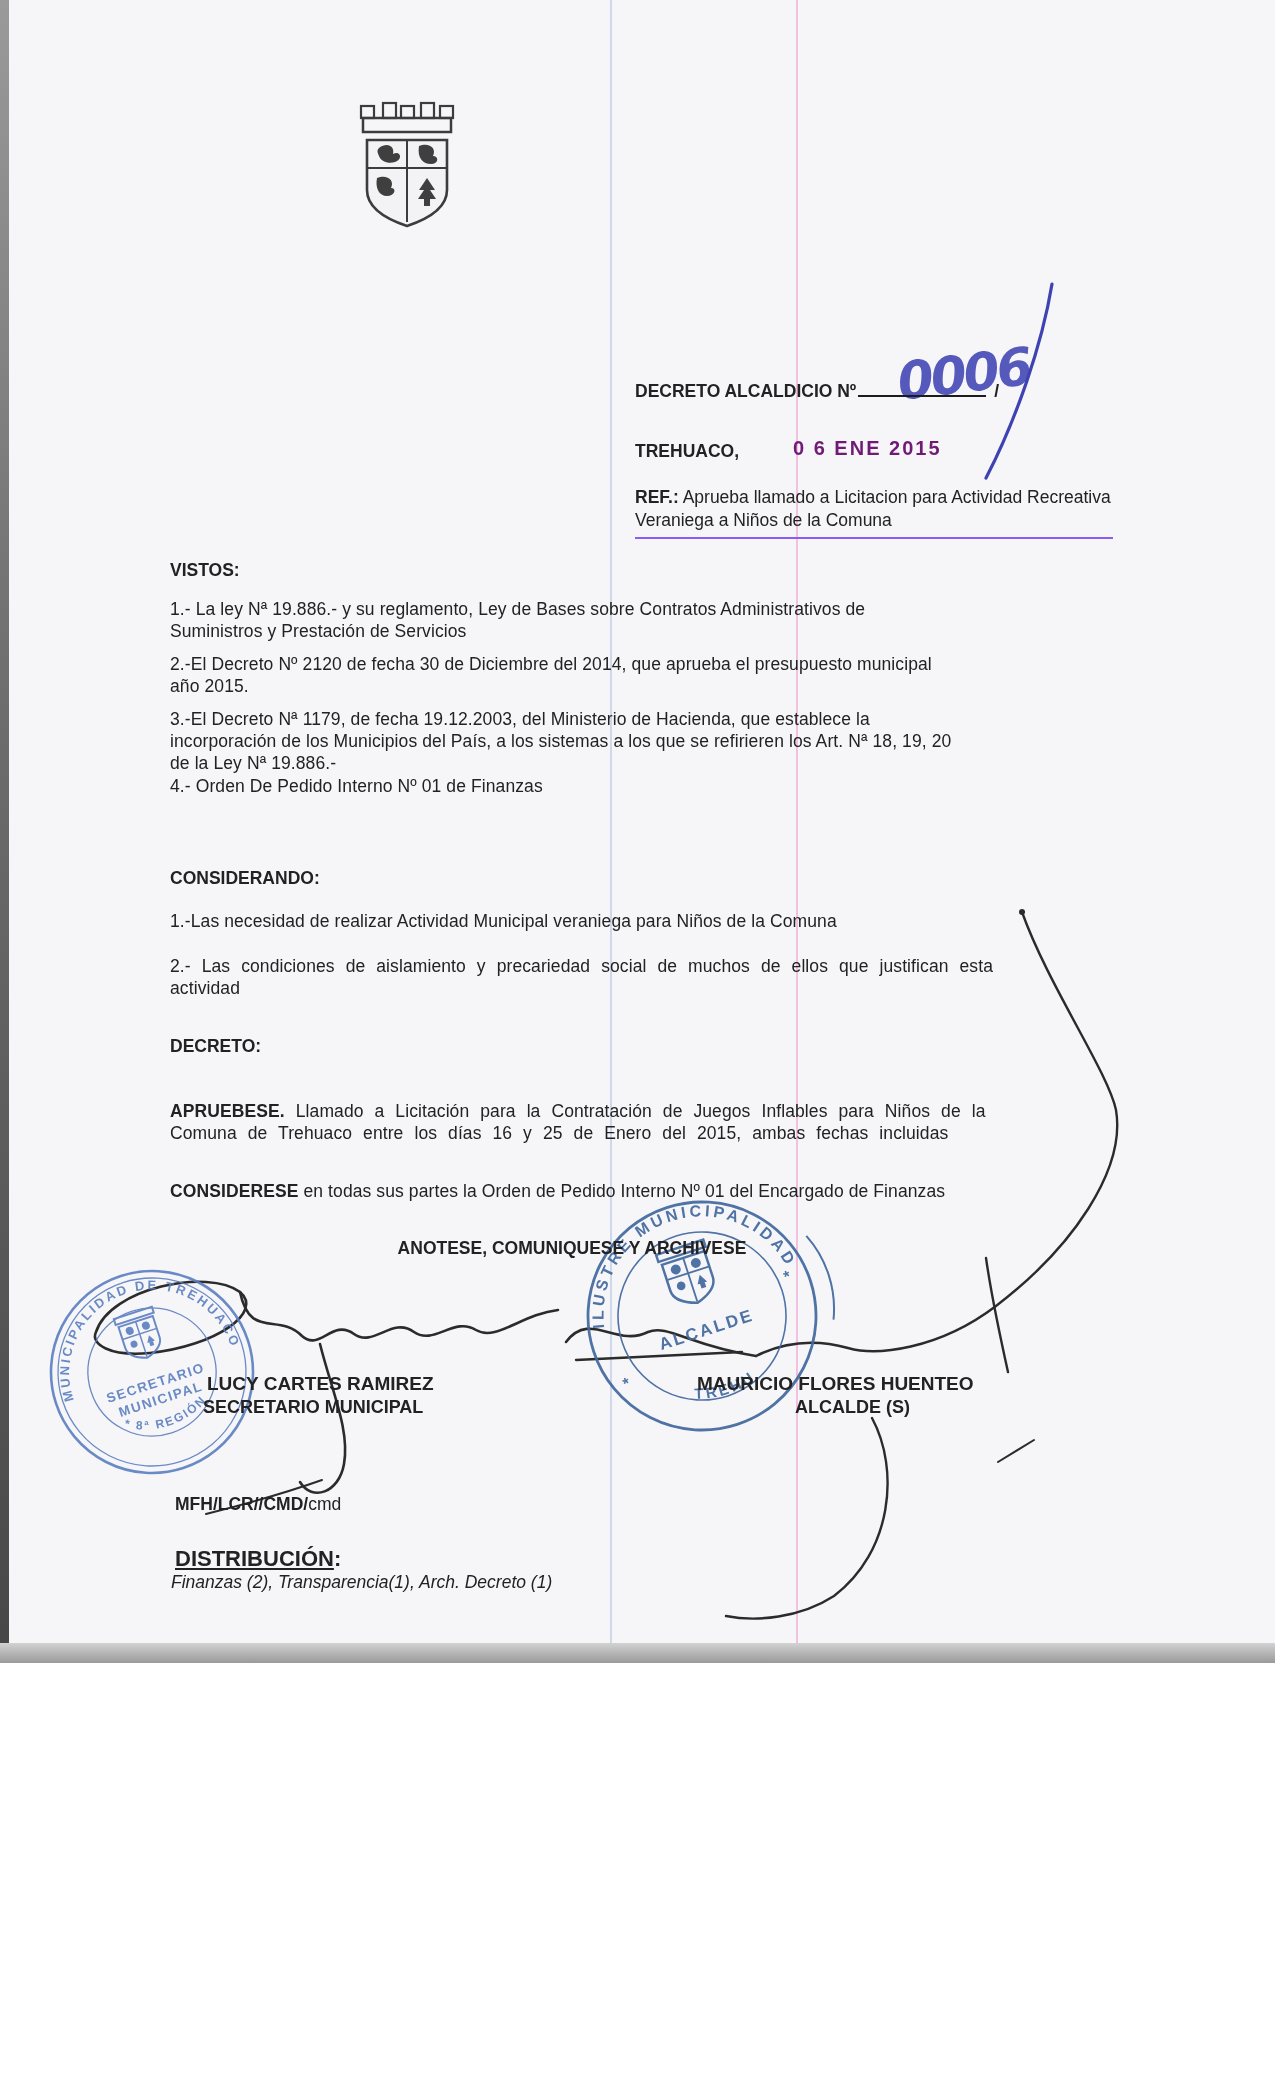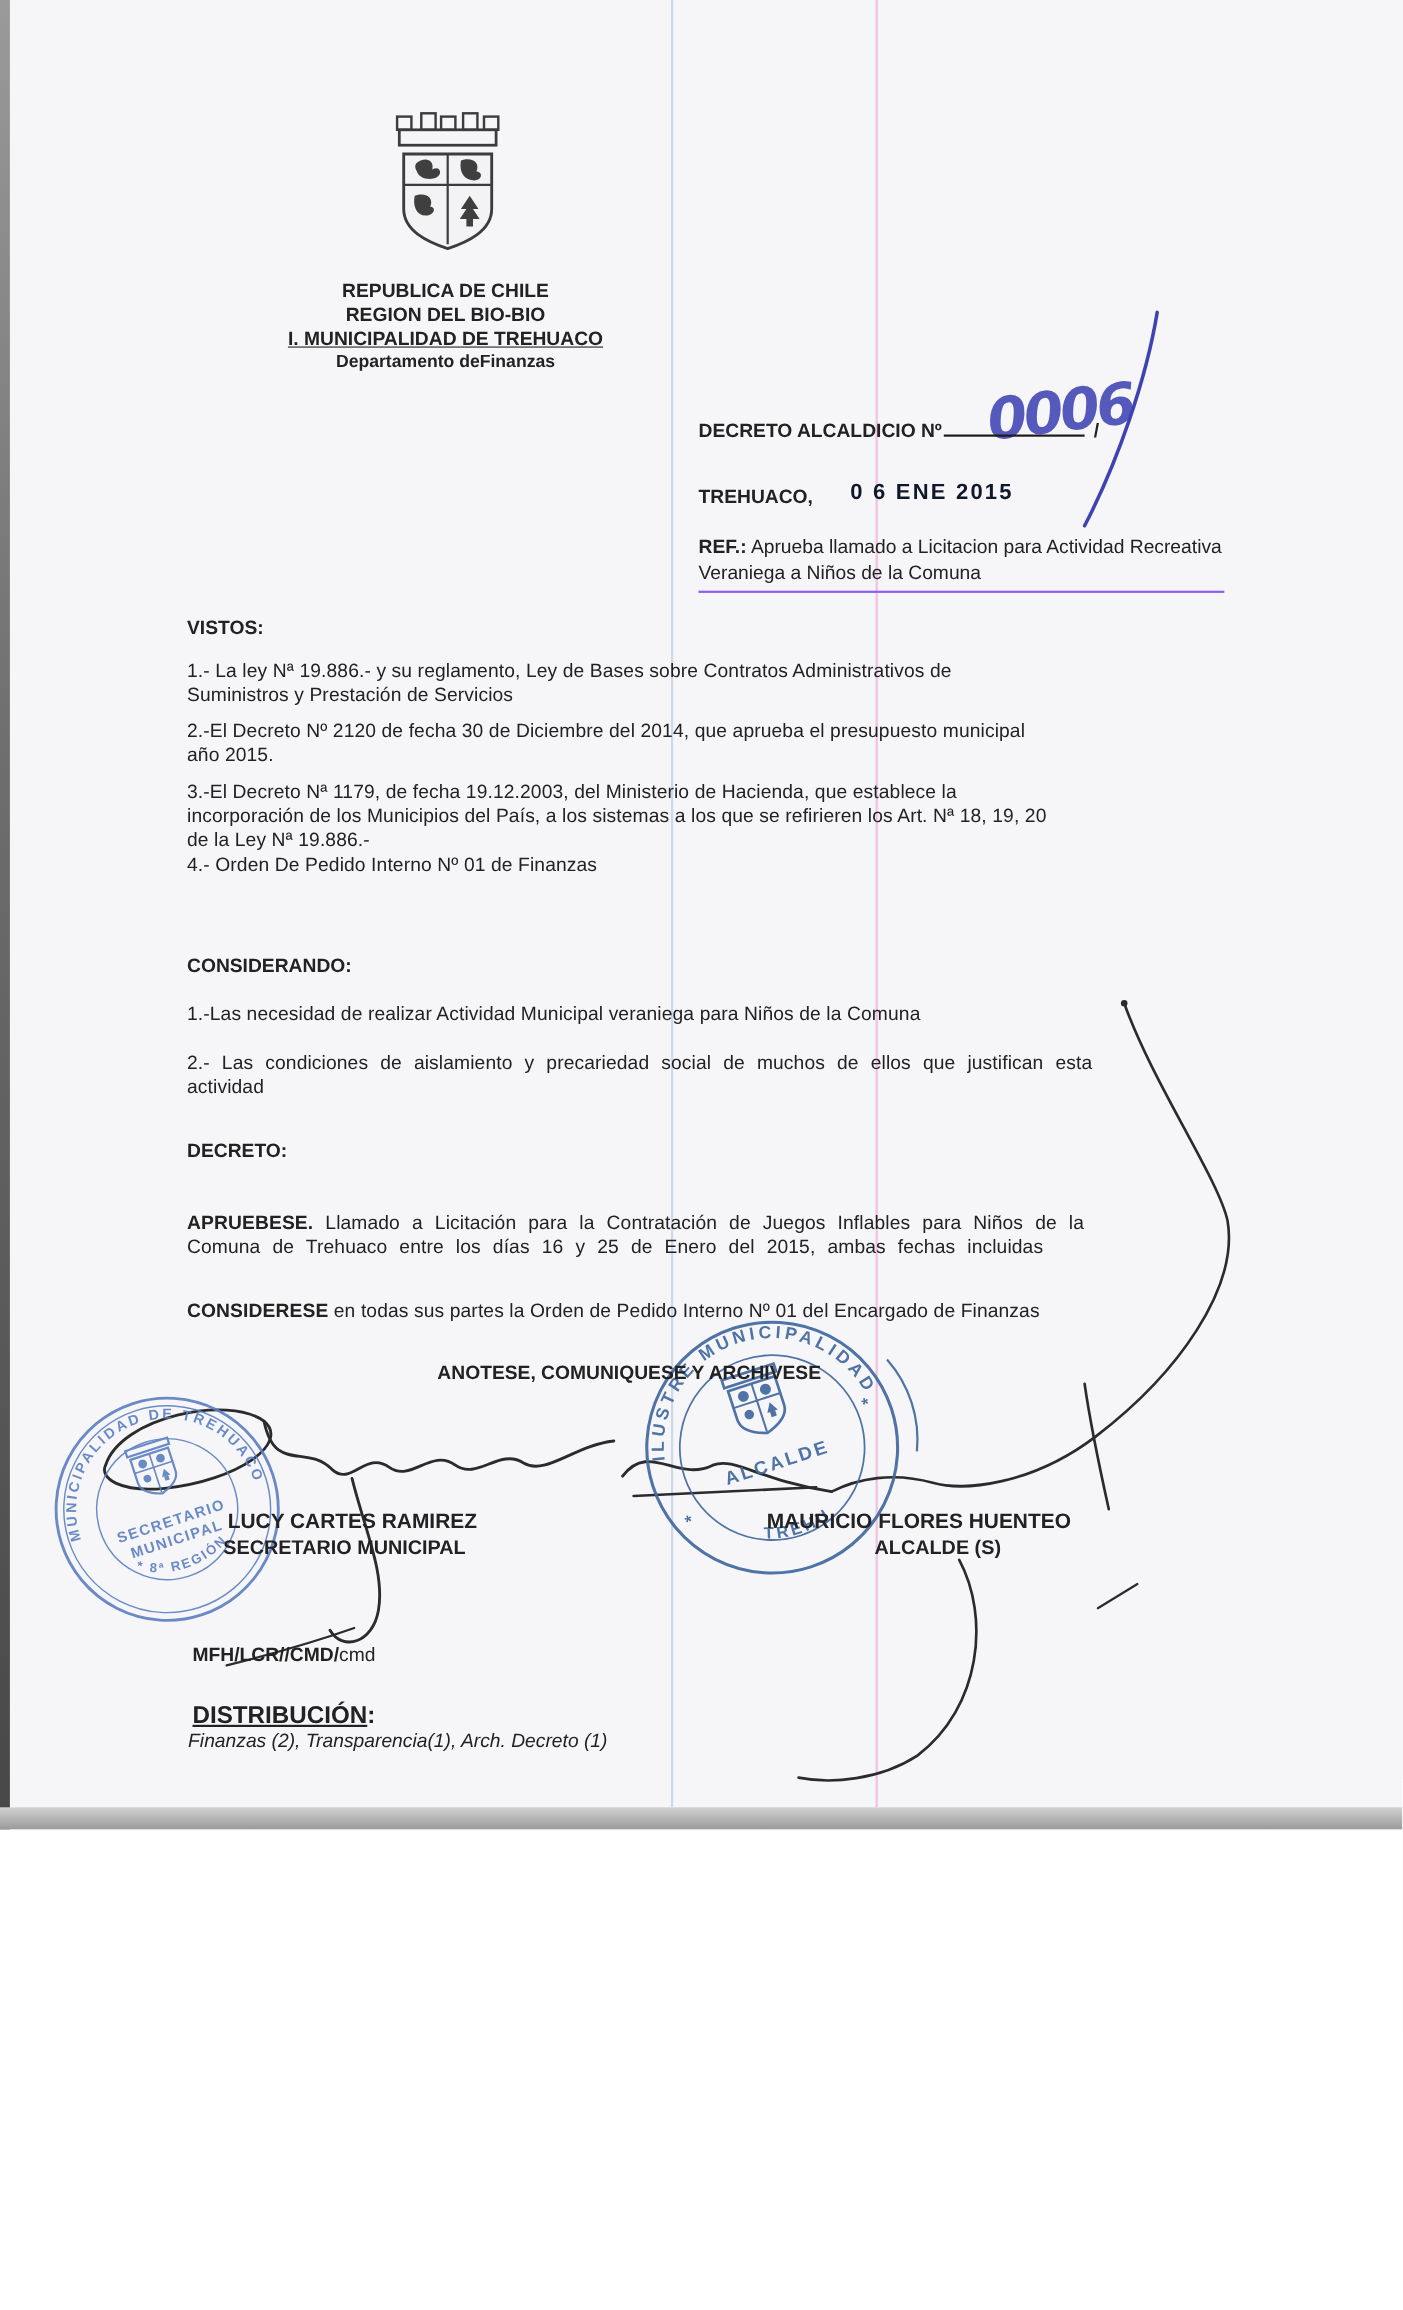--- a/index.html
+++ b/index.html
@@ -16,21 +16,21 @@
   .abs{position:absolute;}
   .hdr-text{left:155px;top:253px;width:500px;text-align:center;line-height:22px;font-weight:bold;}
   .hdr-l1,.hdr-l2{font-size:17.5px;}
   .hdr-l3{font-size:17.5px;text-decoration:underline;}
   .hdr-l4{font-size:16px;}
 
   .decree-line{left:635px;top:381px;font-size:17.5px;font-weight:bold;white-space:nowrap;}
   .u-line{display:inline-block;width:128px;border-bottom:2px solid #1c1c1c;height:14px;margin-left:2px;}
   .slash-printed{margin-left:8px;font-weight:bold;}
   .city-line{left:635px;top:441px;font-size:17.5px;font-weight:bold;}
-  .date-stamp{left:773px;top:437px;font-size:20px;font-weight:bold;letter-spacing:2px;color:#0f172a;}
+  .date-stamp{left:793px;top:437px;font-size:20px;font-weight:bold;letter-spacing:2px;color:#701a75;}
   .ref-block{left:635px;top:486px;width:478px;font-size:17.5px;line-height:23px;
              border-bottom:2px solid #8b5cf6;padding-bottom:5px;}
   .ref-lead{font-weight:bold;}
 
   .body-par{left:170px;width:962px;font-size:17.5px;line-height:22px;letter-spacing:.1px;white-space:pre-line;}
   .sec-title{left:170px;font-size:17.5px;font-weight:bold;}
   .stretch{word-spacing:6px;}
   .lead-b{font-weight:bold;}
   .closing{left:0;top:1238px;width:1144px;text-align:center;font-size:17.5px;font-weight:bold;}
 
@@ -144,26 +144,20 @@
         <circle cx="-17" cy="8" r="7" fill="#41689e"></circle>
           <path d="M 17,0 l8,14 h-16 z M 13,14 h8 v8 h-8 z" fill="#41689e"></path>
       </g>
       <text y="20" text-anchor="middle" font-size="17" font-weight="bold" fill="#41689e" letter-spacing="2.5">ALCALDE</text>
       <text x="-96" y="46" font-size="16" font-weight="bold" fill="#41689e">*</text>
       <text x="90" y="-6" font-size="16" font-weight="bold" fill="#41689e">*</text>
       <path d="M 124,-44 A 110 110 0 0 1 124,44" fill="none" stroke="#41689e" stroke-width="2"></path>
     </g>
   </svg>
 
-  <div class="abs hdr-text">
-    <div class="hdr-l1">REPUBLICA DE CHILE</div>
-    <div class="hdr-l2">REGION DEL BIO-BIO</div>
-    <div class="hdr-l3">I. MUNICIPALIDAD DE TREHUACO</div>
-    <div class="hdr-l4">Departamento deFinanzas</div>
-  </div>
 
   <div class="abs decree-line">
     <span>DECRETO ALCALDICIO Nº</span><span class="u-line"></span><span class="slash-printed">/</span>
   </div>
 
   <div class="abs city-line">TREHUACO,</div>
   <div class="abs date-stamp">0 6 ENE 2015</div>
 
   <div class="abs ref-block">
     <span class="ref-lead">REF.:</span><span> Aprueba llamado a Licitacion para Actividad Recreativa Veraniega a Niños de la Comuna</span>

